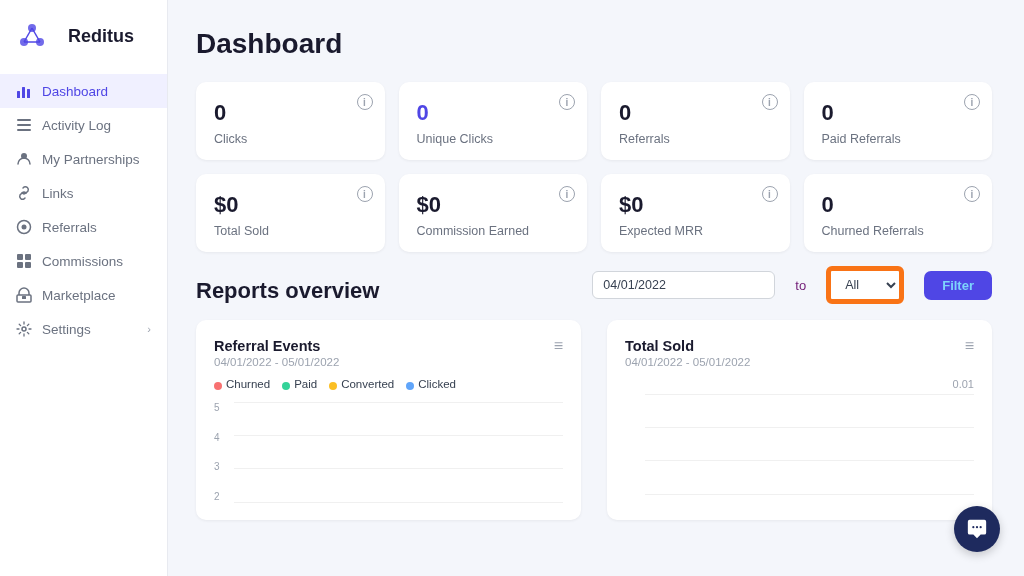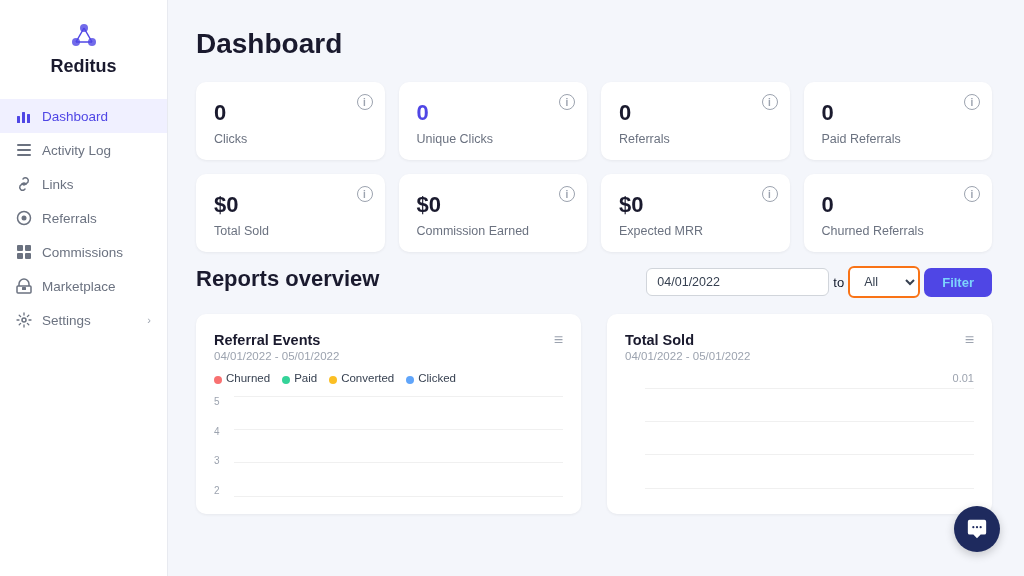--- a/index.html
+++ b/index.html
@@ -11,23 +11,22 @@
       min-width: 168px;
       background: #fff;
       border-right: 1px solid #e8eaf0;
       display: flex;
       flex-direction: column;
       height: 576px;
     }
     .sidebar-logo {
       display: flex;
       align-items: center;
-      gap: 4px;
+      gap: 20px;
       padding: 20px 16px 18px;
-      flex-direction: column;
     }
     .sidebar-logo-icon {
       width: 32px;
       height: 32px;
       color: #4f46e5;
     }
     .sidebar-logo-text {
       font-size: 18px;
       font-weight: 700;
       color: #1a1a2e;
@@ -138,50 +137,50 @@
     }
     .stat-value.link-style { color: #4f46e5; }
     .stat-label {
       font-size: 12.5px;
       color: #6b7280;
     }
 
     
     .reports-header {
       display: flex;
-      align-items: flex-start;
+      align-items: flex-end;
       justify-content: space-between;
       margin-bottom: 16px;
       margin-top: 8px;
     }
     .reports-title {
       font-size: 22px;
       font-weight: 700;
       color: #1a1a2e;
     }
     .reports-controls {
       display: flex;
       align-items: center;
-      gap: 4px;
+      gap: 20px;
     }
     .date-input {
       border: 1px solid #d1d5db;
       border-radius: 6px;
       padding: 6px 10px;
       font-size: 12.5px;
       color: #374151;
       background: #fff;
       cursor: pointer;
     }
     .reports-to {
       font-size: 13px;
-      color: #0f172a;
+      color: #701a75;
     }
     .reports-select {
-      border: 2px solid #f97316;
+      border: 5px solid #f97316;
       border-radius: 6px;
       padding: 6px 24px 6px 10px;
       font-size: 12.5px;
       color: #374151;
       background: #fff;
       appearance: auto;
       cursor: pointer;
     }
     .filter-btn {
       background: #4f46e5;
@@ -335,20 +334,27 @@
 
     <div class="sidebar-item">
       <svg class="nav-icon" viewBox="0 0 16 16" fill="currentColor">
         <rect x="1" y="2" width="14" height="2" rx="1"></rect>
         <rect x="1" y="7" width="14" height="2" rx="1"></rect>
         <rect x="1" y="12" width="14" height="2" rx="1"></rect>
       </svg>
       <span>Activity Log</span>
     </div>
 
+    <div class="sidebar-item">
+      <svg class="nav-icon" viewBox="0 0 16 16" fill="currentColor">
+        <circle cx="8" cy="5" r="3"></circle>
+        <path d="M2 13c0-3.3 2.7-6 6-6s6 2.7 6 6" stroke="currentColor" stroke-width="1.5" fill="none" stroke-linecap="round"></path>
+      </svg>
+      <span>My Partnerships</span>
+    </div>
 
     <div class="sidebar-item">
       <svg class="nav-icon" viewBox="0 0 16 16" fill="none" stroke="currentColor" stroke-width="1.5">
         <path d="M6 8a3 3 0 004 0l2-2a3 3 0 00-4-4L7 3" stroke-linecap="round"></path>
         <path d="M10 8a3 3 0 00-4 0L4 10a3 3 0 004 4l1-1" stroke-linecap="round"></path>
       </svg>
       <span>Links</span>
     </div>
 
     <div class="sidebar-item">

